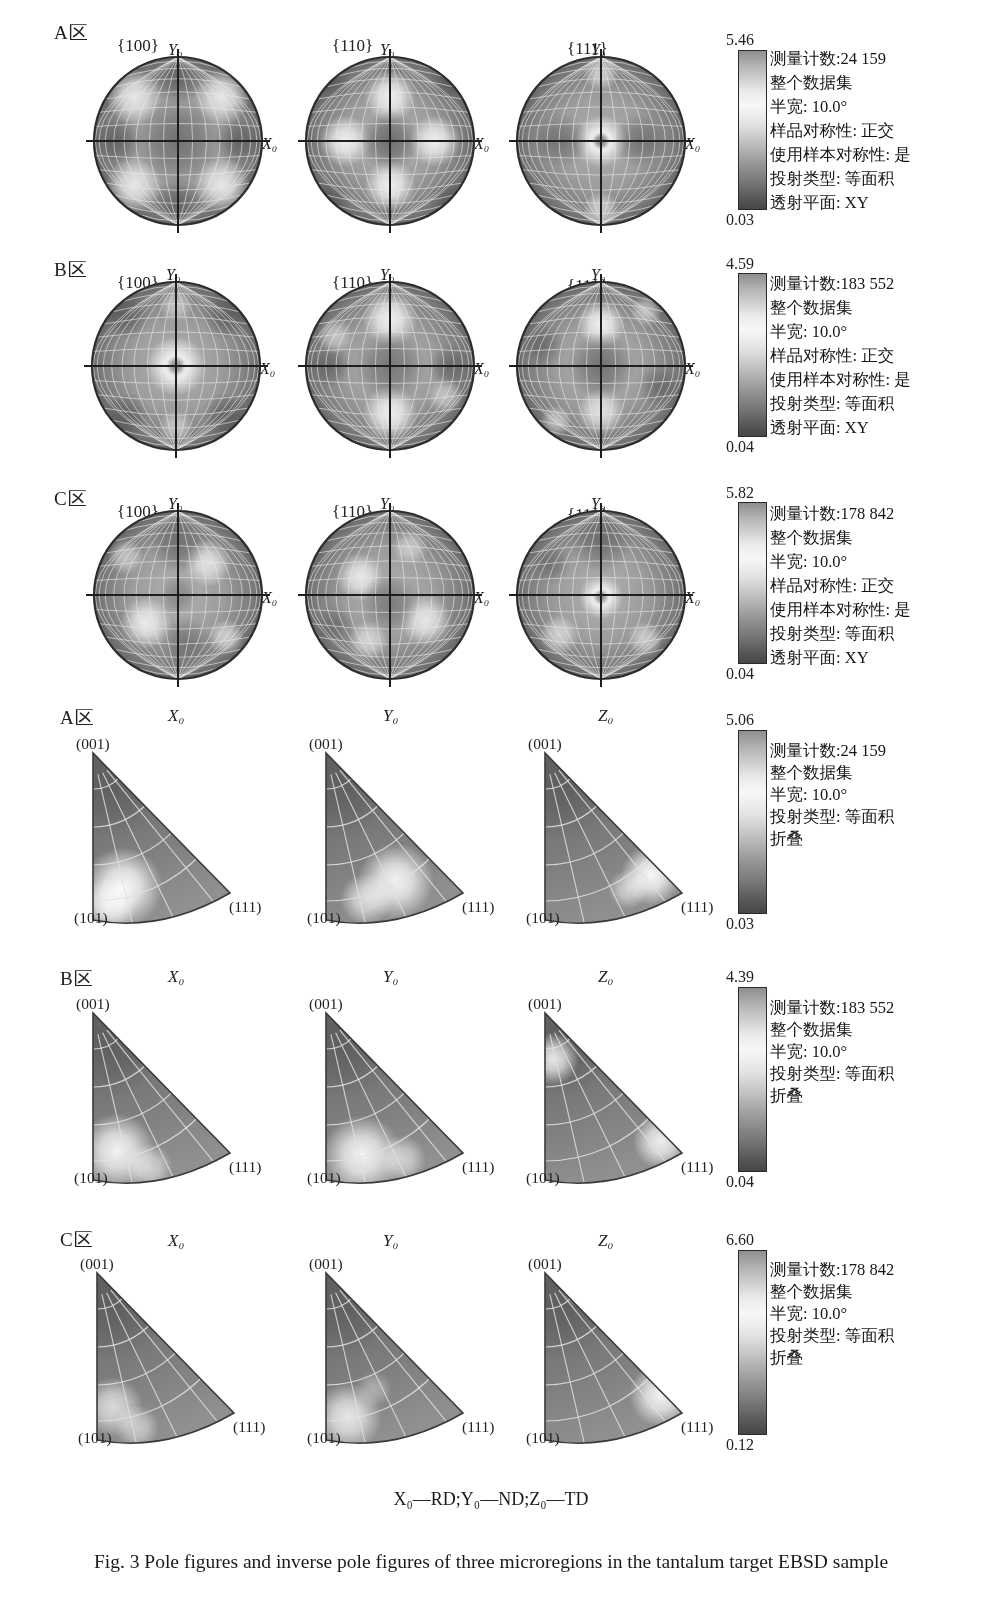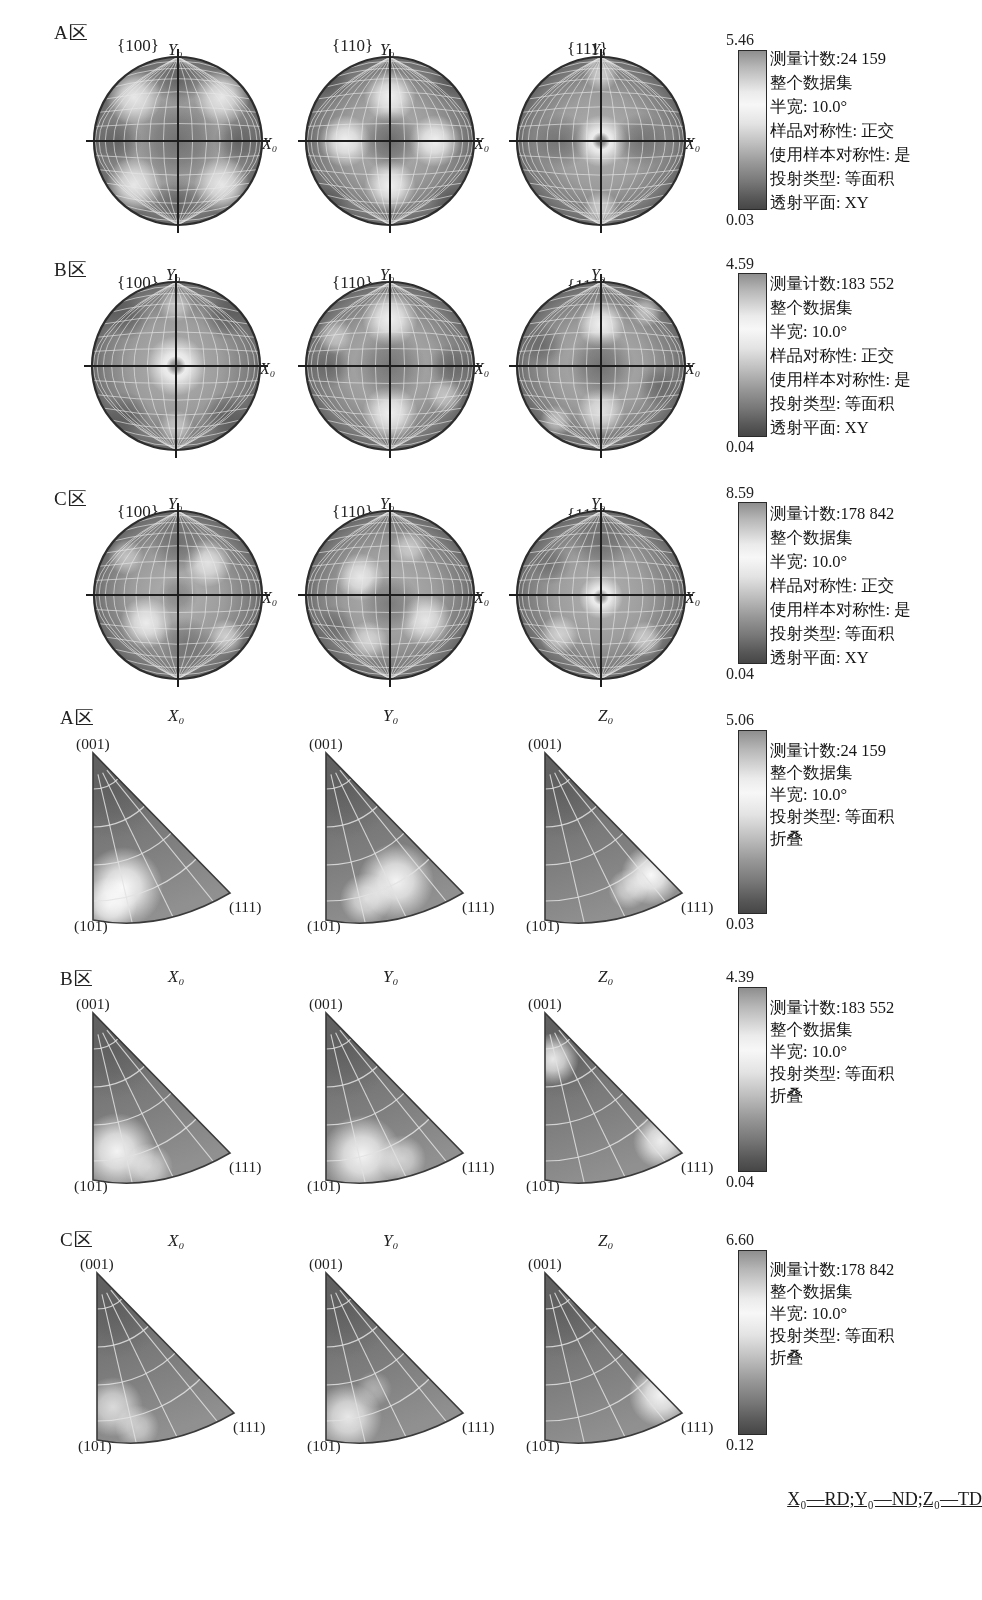--- a/index.html
+++ b/index.html
@@ -8,29 +8,29 @@
   .region{position:absolute;font-size:19px;letter-spacing:1px;color:#222;}
   .pf-title{position:absolute;font-size:17px;color:#222;margin-top:16px;}
   .hdr{position:absolute;font-size:17px;font-style:italic;color:#222;}
   .pf{position:absolute;}
   .tri{position:absolute;}
   .ax{position:absolute;font-size:16px;font-style:italic;color:#222;}
   .ax-t{left:90px;top:-7px;}
   .ax-r{left:184px;top:87px;}
   .vtx{position:absolute;font-size:15.5px;color:#222;white-space:nowrap;}
   .v-top{left:-5px;top:-14px;}
-  .v-bl{left:-7px;top:168px;}
+  .v-bl{left:-7px;top:160px;}
   .v-r{left:148px;top:149px;}
   .cb{position:absolute;left:738px;width:27px;border:1px solid #2a2a2a;
       background:linear-gradient(180deg,#8e8e8e 0%,#b6b6b6 10%,#ebebeb 26%,#f7f7f7 34%,#e3e3e3 46%,#bdbdbd 59%,#989898 71%,#777777 83%,#585858 93%,#464646 100%);}
   .cb-val{position:absolute;left:726px;width:54px;font-size:16px;color:#222;}
   .legend{position:absolute;left:770px;width:212px;font-size:16.5px;color:#151515;}
   .pf-leg div{line-height:24px;}
   .ipf-leg div{line-height:22px;}
-  .cap{position:absolute;left:0;width:982px;text-align:right;color:#1a1a1a;text-decoration:underline;}
+  .cap{position:absolute;left:0;width:982px;text-align:center;color:#1a1a1a;}
   .cap-key{font-size:18px;}
   .cap-zh{font-size:21px;font-weight:bold;}
   .cap-en{font-size:19.5px;}
 </style>
 </head>
 <body>
 
 <div id="canvas">
 
   <svg width="0" height="0" style="position:absolute" aria-hidden="true">
@@ -602,21 +602,21 @@
           <path d="M85.41355307597784,175.7238512530255 Q100,181.46978966089674 114.58644692402216,175.7238512530255" fill="none" stroke="#e8e8e8" stroke-width="0.8" opacity="0.8"></path>
         </g>
         <circle cx="100" cy="93" r="84" fill="none" stroke="#2d2d2d" stroke-width="2.2"></circle>
         <line x1="8" y1="93" x2="192" y2="93" stroke="#1e1e1e" stroke-width="2"></line>
         <line x1="100" y1="1" x2="100" y2="185" stroke="#1e1e1e" stroke-width="2"></line>
       </svg>
     <span class="ax ax-t">Y₀</span>
     <span class="ax ax-r">X₀</span>
   </div>
 
-  <span class="cb-val" style="top:484px">8.59</span>
+  <span class="cb-val" style="top:484px">5.82</span>
   <div class="cb" style="top:502px;height:160px"></div>
   <span class="cb-val" style="top:665px">0.04</span>
   <div class="legend pf-leg" style="top:502px">
     <div>测量计数:178 842</div>
     <div>整个数据集</div>
     <div>半宽: 10.0°</div>
     <div>样品对称性: 正交</div>
     <div>使用样本对称性: 是</div>
     <div>投射类型: 等面积</div>
     <div>透射平面: XY</div>
@@ -901,14 +901,15 @@
   <span class="cb-val" style="top:1436px">0.12</span>
   <div class="legend ipf-leg" style="top:1259px">
     <div>测量计数:178 842</div>
     <div>整个数据集</div>
     <div>半宽: 10.0°</div>
     <div>投射类型: 等面积</div>
     <div>折叠</div>
   </div>
 
   <div class="cap cap-key" style="top:1489px">X₀—RD;Y₀—ND;Z₀—TD</div>
+  <div class="cap cap-en" style="top:1551px">Fig. 3   Pole figures and inverse pole figures of three microregions in the tantalum target EBSD sample</div>
 
 </div>
 
 </body></html>

